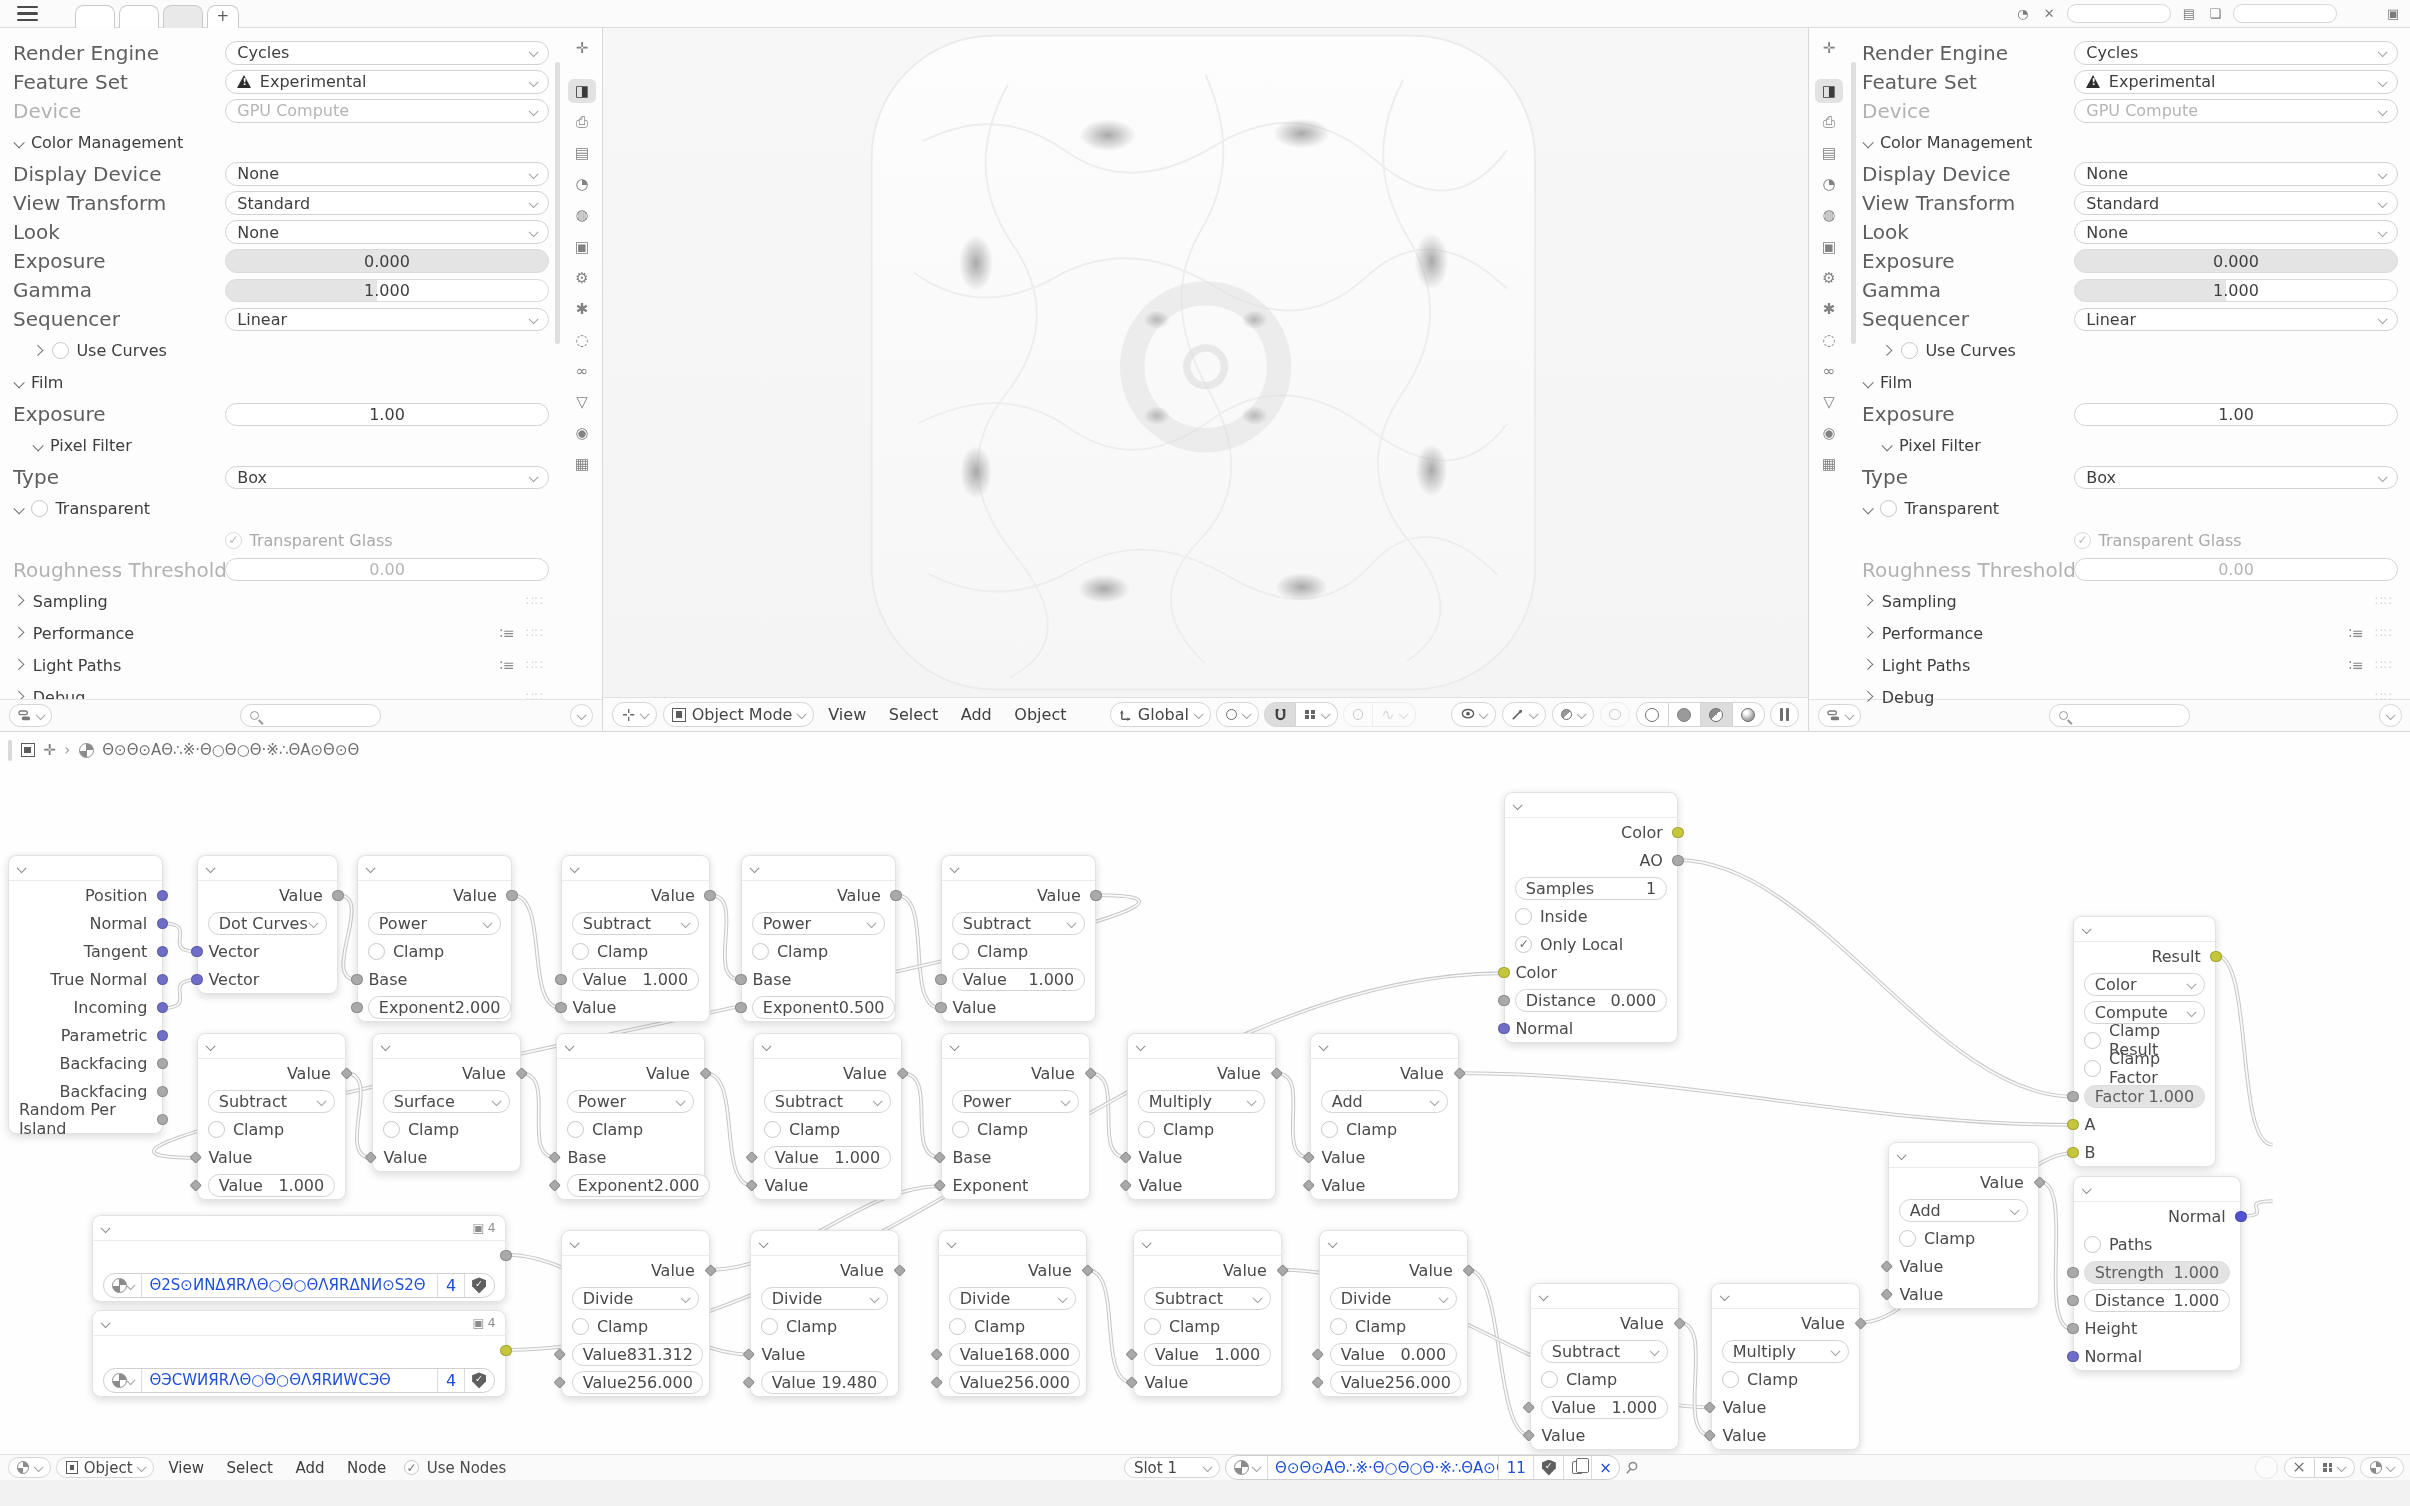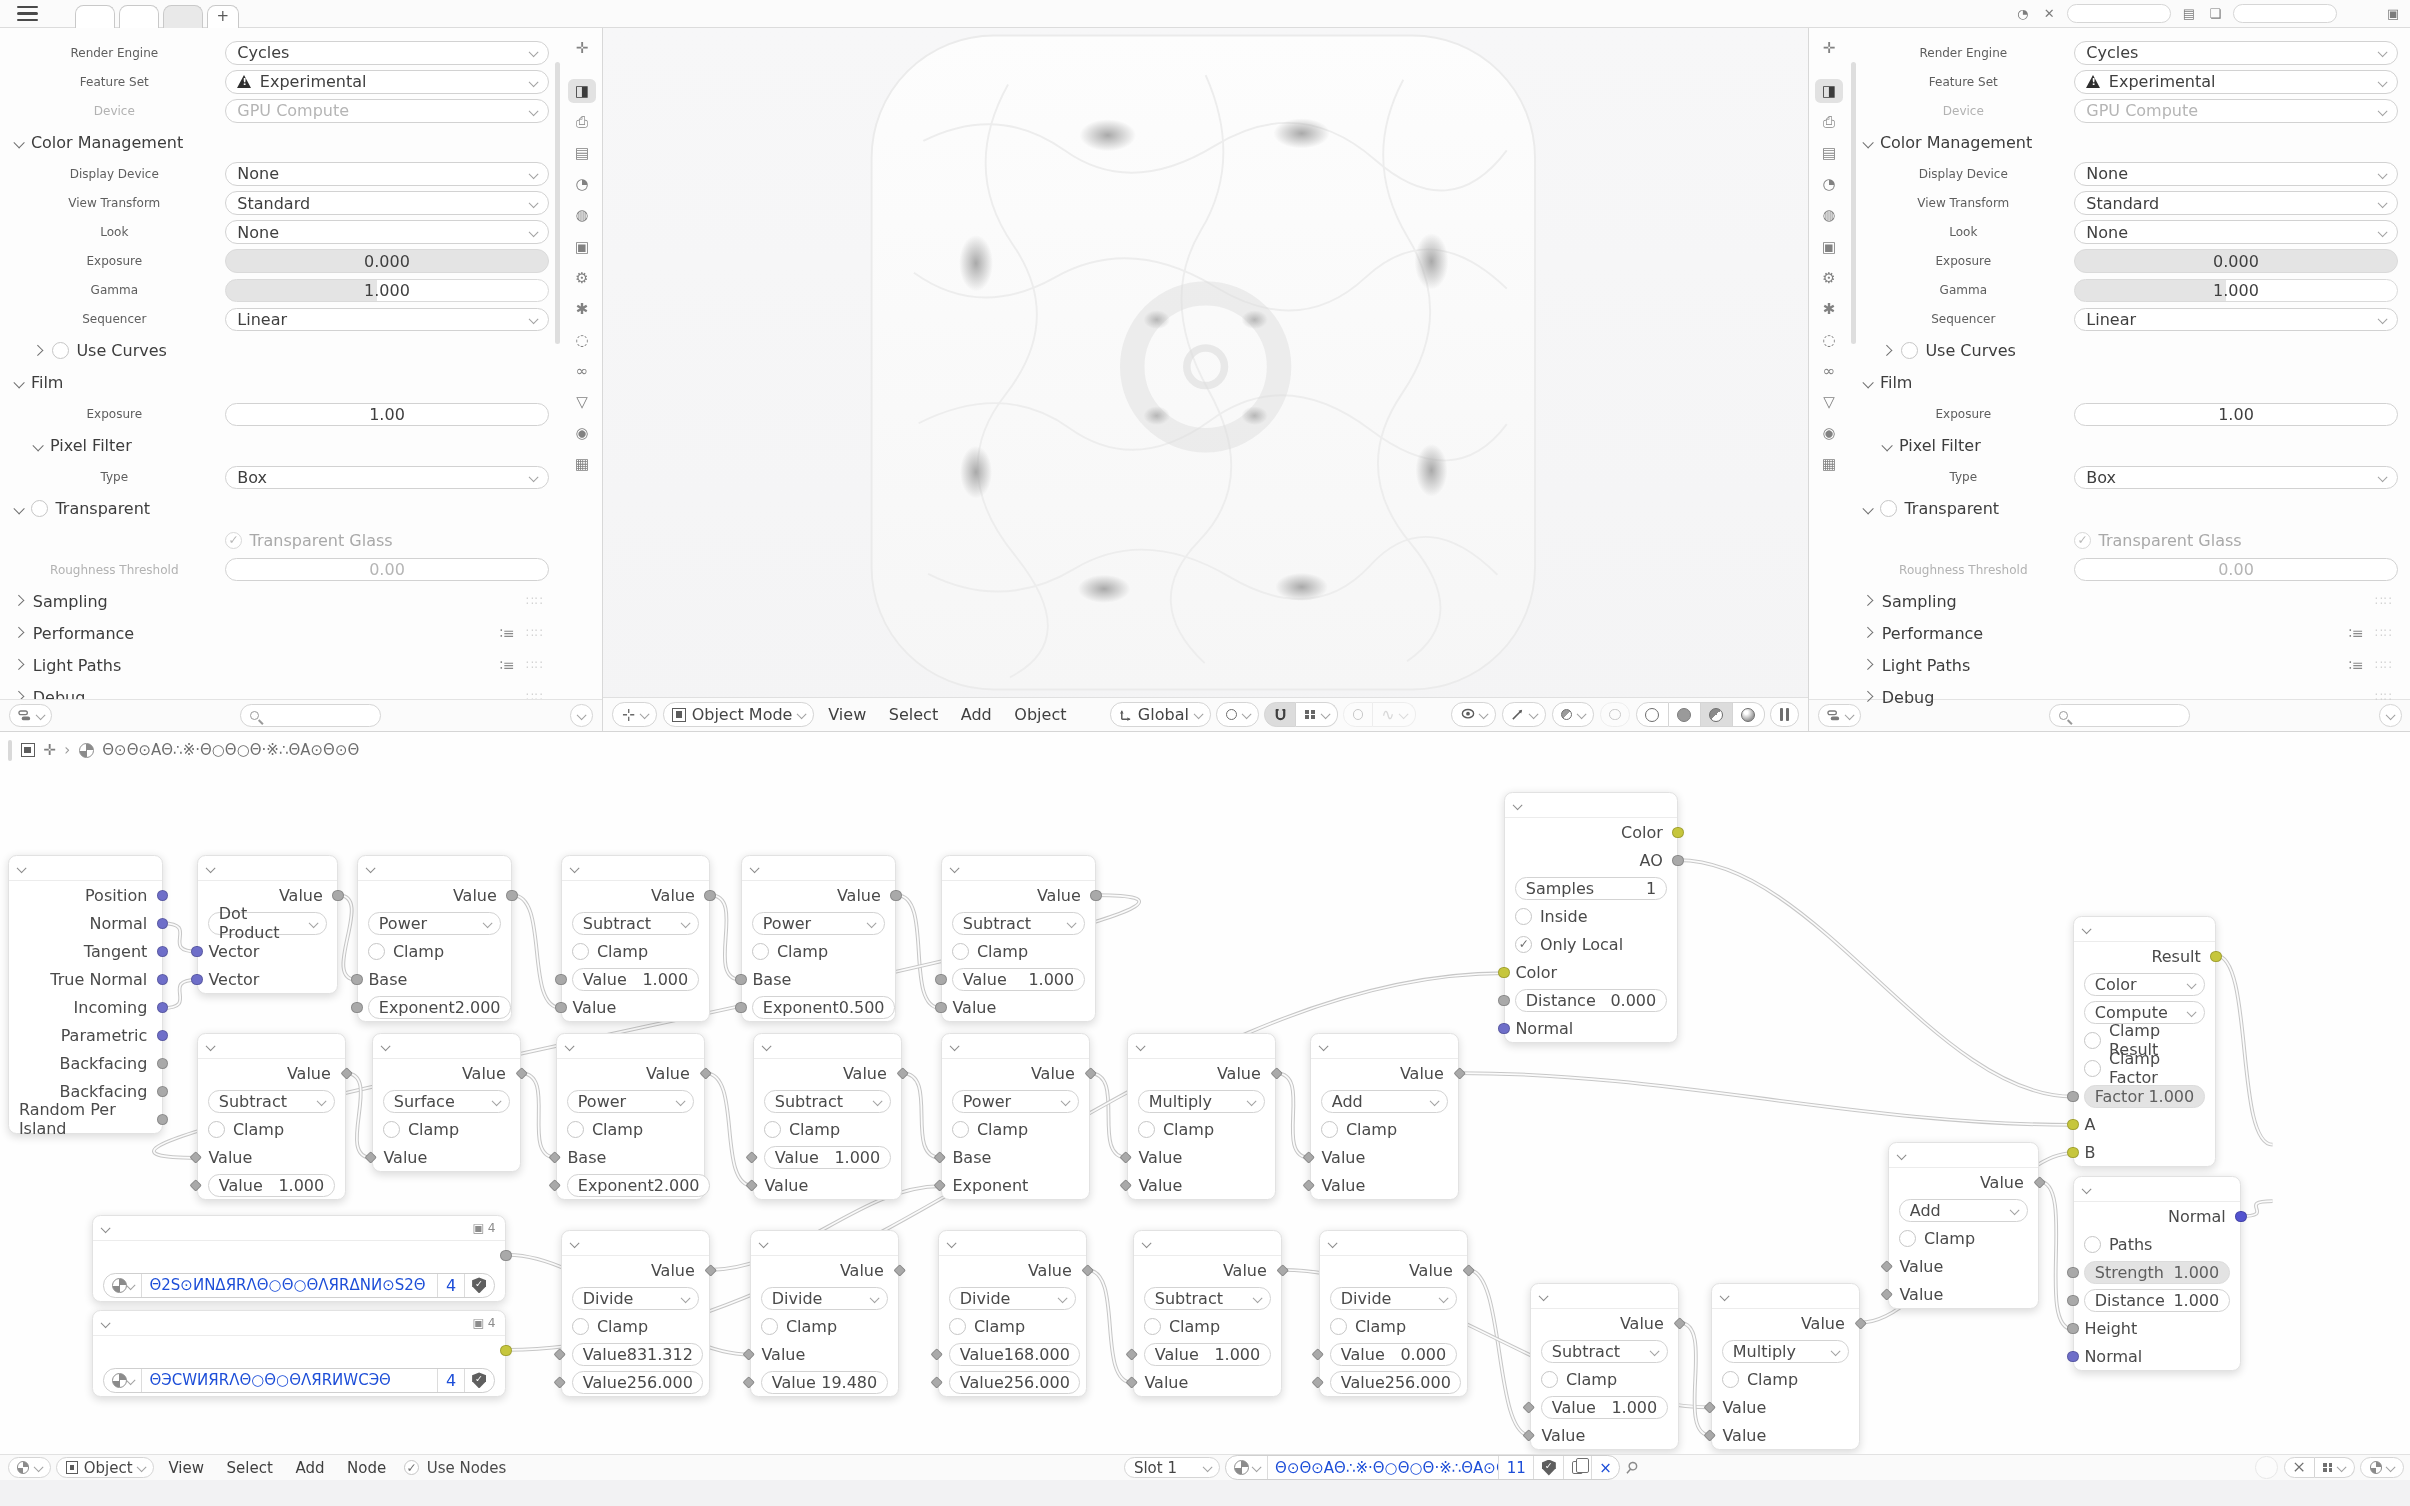--- a/index.html
+++ b/index.html
@@ -31,22 +31,22 @@
      padding-top:7.5px; gap:6.6px; background:#fdfdfd; }
   .propspanel.left .iconstrip { order:2; }
   .propspanel.right .iconstrip { order:0; }
   .propspanel.right .props-content { order:1; }
   .strip-ic { width:28px; height:24.5px; border-radius:5.6px; display:flex; align-items:center;
      justify-content:center; color:#828282; font-size:15px; cursor:pointer; }
   .strip-ic.active { background:#e2e2e2; color:#3c3c3c; }
   .strip-gap { height:5.6px; }
 
   .prow { display:flex; align-items:center; height:23.5px; margin-bottom:5.6px; }
-  .plabel { flex:0 0 212px; text-align:center; padding-right:9.4px; color:#5e5e5e;
-     white-space:nowrap; overflow:hidden; font-size:12px; }
+  .plabel { flex:0 0 212px; text-align:left; padding-right:9.4px; color:#5e5e5e;
+     white-space:nowrap; overflow:hidden; font-size:20px; }
   .plabel.dis { color:#b2b2b2; }
   .pfield { flex:1; position:relative; }
   .pill { height:23.5px; border:0.9px solid #d2d2d2; border-radius:12.2px; background:#fff;
      display:flex; align-items:center; padding:0 11.3px; font-size:16px; color:#3f3f3f; cursor:pointer; }
   .pill .chev-sm { margin-left:auto; }
   .pill.dis { color:#b5b5b5; }
   .pill.slider { border:0.9px solid #dadada; justify-content:center; }
   .pill.center { justify-content:center; }
   .chev-sm { width:6.6px; height:6.6px; border-left:1.5px solid #a2a2a2; border-bottom:1.5px solid #a2a2a2;
      transform:rotate(-45deg); flex:0 0 auto; }
@@ -814,21 +814,21 @@
       <div class="node" style="left: 197px; top: 123px; width: 141px;">
         <div class="node-header">
           <span class="chev-sm" style="border-color: rgb(139, 139, 139);"></span>
         </div>
         <div class="nrow">
           <span class="out-label">Value</span>
           <span class="sock outp" style="background: rgb(169, 169, 169);"></span>
         </div>
         <div class="nrow">
           <div class="npill">
-            <span>Dot Product</span>
+            <span>Dot Curves</span>
             <span class="chev-sm v"></span>
           </div>
         </div>
         <div class="nrow">
           <span class="sock in" style="background: rgb(110, 110, 201);"></span>
           <span>Vector</span>
         </div>
         <div class="nrow">
           <span class="sock in" style="background: rgb(110, 110, 201);"></span>
           <span>Vector</span>

